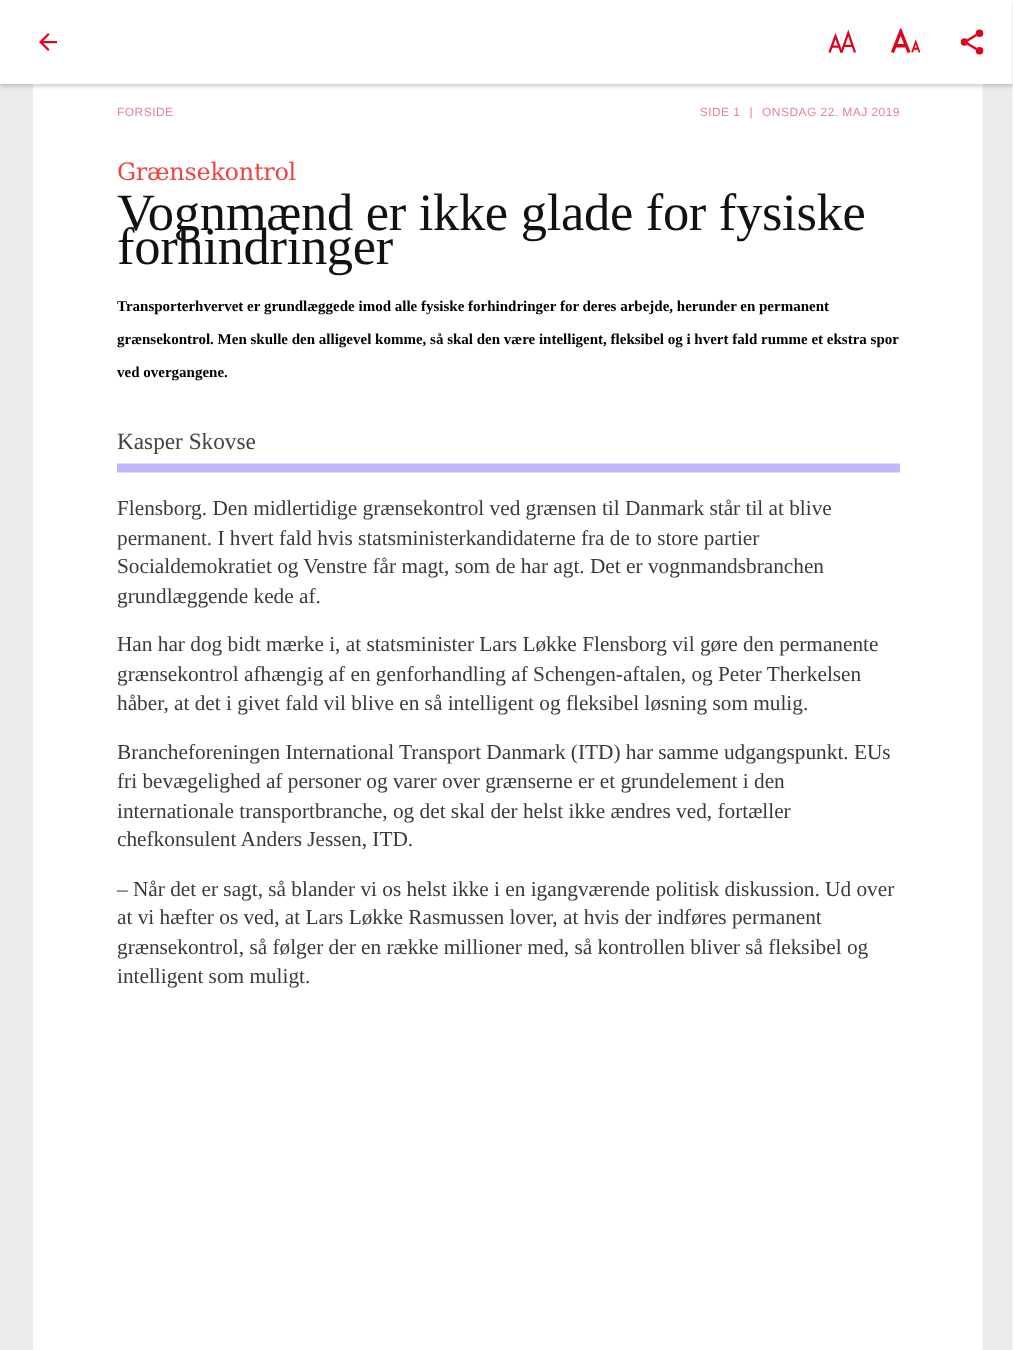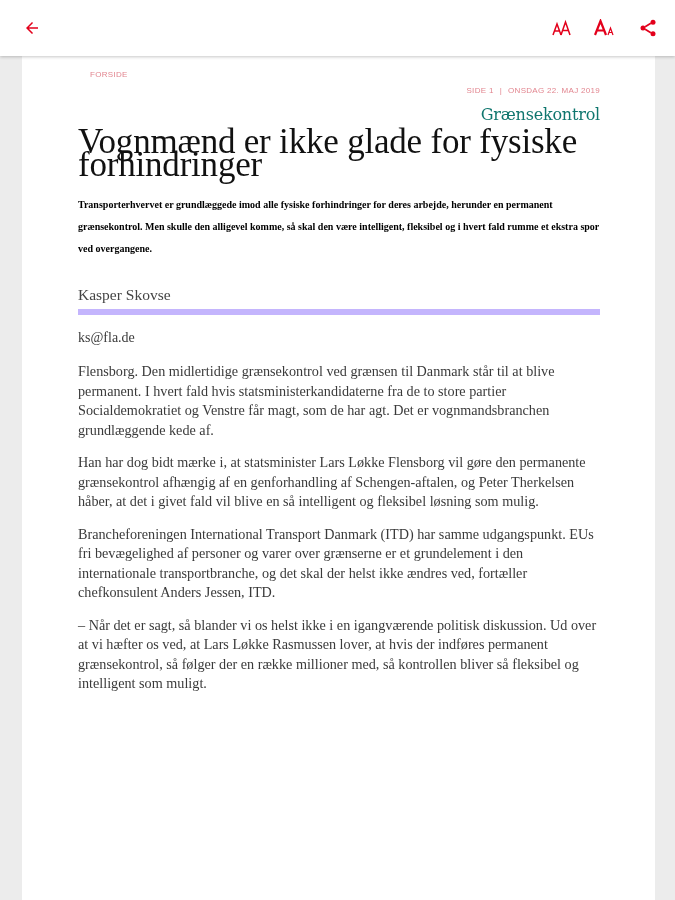--- a/index.html
+++ b/index.html
@@ -51,38 +51,37 @@
     position: absolute;
     left: 56px;
     top: 14px;
     width: 522px;
     height: 12px;
     font-family: "Liberation Sans", sans-serif;
     font-size: 8px;
     letter-spacing: 0.3px;
     color: #e2858f;
   }
-  .meta-left { position: absolute; left: 12px; top: 0; }
-  .meta-right { position: absolute; right: 0; top: 16px; }
+  .meta-left { position: absolute; left: 0; top: 0; }
+  .meta-right { position: absolute; right: 0; top: 0; }
   .meta-sep { margin: 0 6px; }
 
   .content {
     position: absolute;
     left: 56px;
     top: 48px;
     width: 522px;
   }
   .kicker {
     font-family: "DejaVu Serif", serif;
     font-size: 16px;
-    color: #0f766e;
+    color: #ef4444;
     line-height: 22px;
     margin: 0 0 4px 0;
     letter-spacing: -0.2px;
-    text-align: right;
   }
   .headline {
     font-family: "Liberation Serif", serif;
     font-size: 35px;
     font-weight: normal;
     color: #111111;
     line-height: 23px;
     margin: 0;
     letter-spacing: -0.2px;
   }
@@ -159,19 +158,18 @@
     <span class="meta-right">
       <span>SIDE 1</span><span class="meta-sep">|</span><span>ONSDAG 22. MAJ 2019</span>
     </span>
   </div>
 
   <div class="content">
     <div class="kicker">Grænsekontrol</div>
     <h1 class="headline">Vognmænd er ikke glade for fysiske forhindringer</h1>
     <p class="lead">Transporterhvervet er grundlæggede imod alle fysiske forhindringer for deres arbejde, herunder en permanent grænsekontrol. Men skulle den alligevel komme, så skal den være intelligent, fleksibel og i hvert fald rumme et ekstra spor ved overgangene.</p>
     <div class="byline">Kasper Skovse</div>
-    <div class="email">ks@fla.de</div>
     <p class="body-para first">Flensborg. Den midlertidige grænsekontrol ved grænsen til Danmark står til at blive permanent. I hvert fald hvis statsministerkandidaterne fra de to store partier Socialdemokratiet og Venstre får magt, som de har agt. Det er vognmandsbranchen grundlæggende kede af.</p>
     <p class="body-para">Han har dog bidt mærke i, at statsminister Lars Løkke Flensborg vil gøre den permanente grænsekontrol afhængig af en genforhandling af Schengen-aftalen, og Peter Therkelsen håber, at det i givet fald vil blive en så intelligent og fleksibel løsning som mulig.</p>
     <p class="body-para">Brancheforeningen International Transport Danmark (ITD) har samme udgangspunkt. EUs fri bevægelighed af personer og varer over grænserne er et grundelement i den internationale transportbranche, og det skal der helst ikke ændres ved, fortæller chefkonsulent Anders Jessen, ITD.</p>
     <p class="body-para">– Når det er sagt, så blander vi os helst ikke i en igangværende politisk diskussion. Ud over at vi hæfter os ved, at Lars Løkke Rasmussen lover, at hvis der indføres permanent grænsekontrol, så følger der en række millioner med, så kontrollen bliver så fleksibel og intelligent som muligt.</p>
   </div>
 </div>
 
 </body></html>

